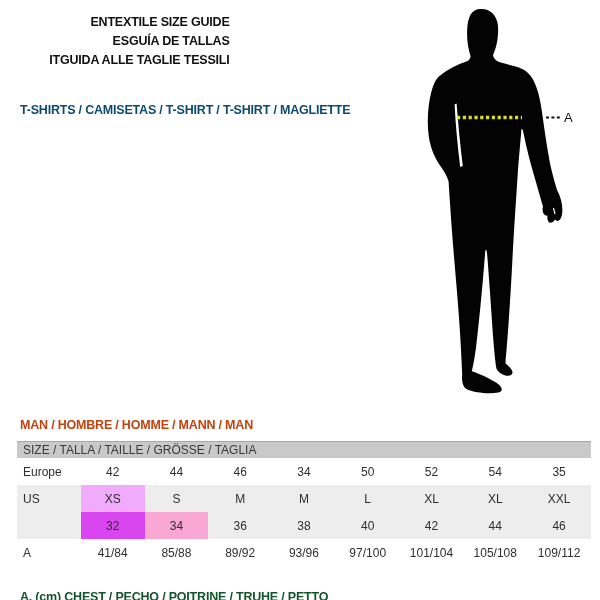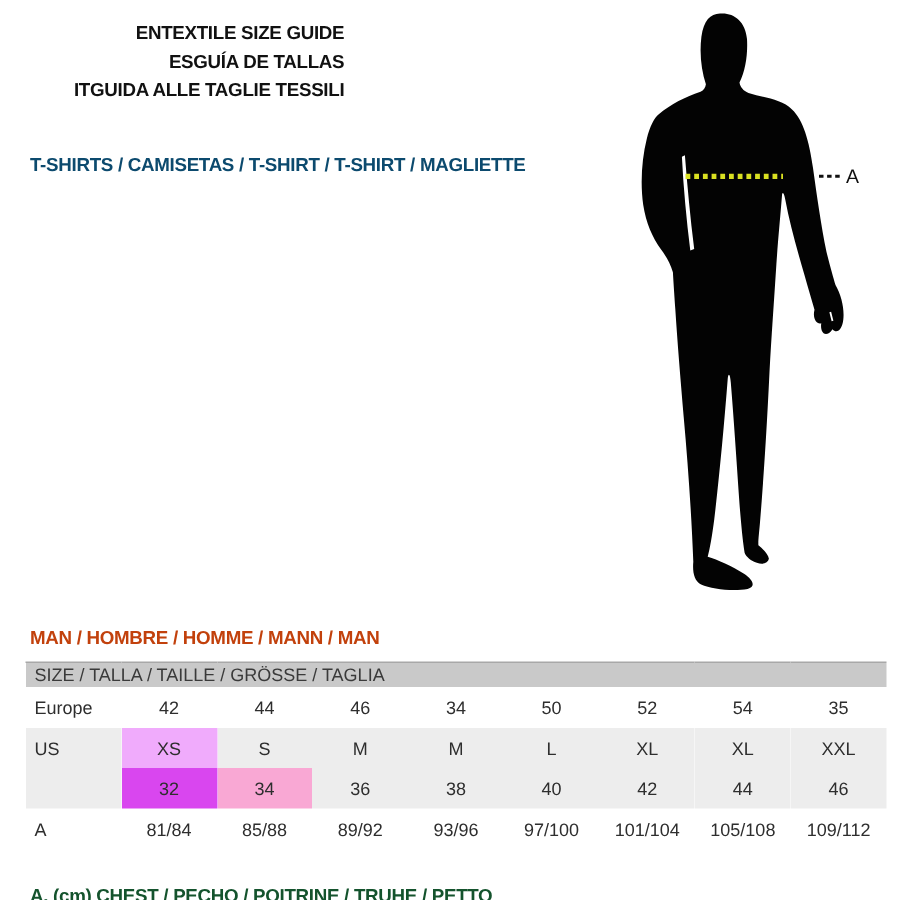--- a/index.html
+++ b/index.html
@@ -144,21 +144,21 @@
       <td style="background: #f9a8d4;">34</td>
       <td style="background: rgb(237, 237, 237);">36</td>
       <td style="background: rgb(237, 237, 237);">38</td>
       <td style="background: rgb(237, 237, 237);">40</td>
       <td style="background: rgb(237, 237, 237);">42</td>
       <td style="background: rgb(237, 237, 237);">44</td>
       <td style="background: rgb(237, 237, 237);">46</td>
     </tr>
     <tr>
       <td class="lbl">A</td>
-      <td>81/84</td>
+      <td>41/84</td>
       <td>85/88</td>
       <td>89/92</td>
       <td>93/96</td>
       <td>97/100</td>
       <td>101/104</td>
       <td>105/108</td>
       <td>109/112</td>
     </tr>
   </tbody>
 </table>

